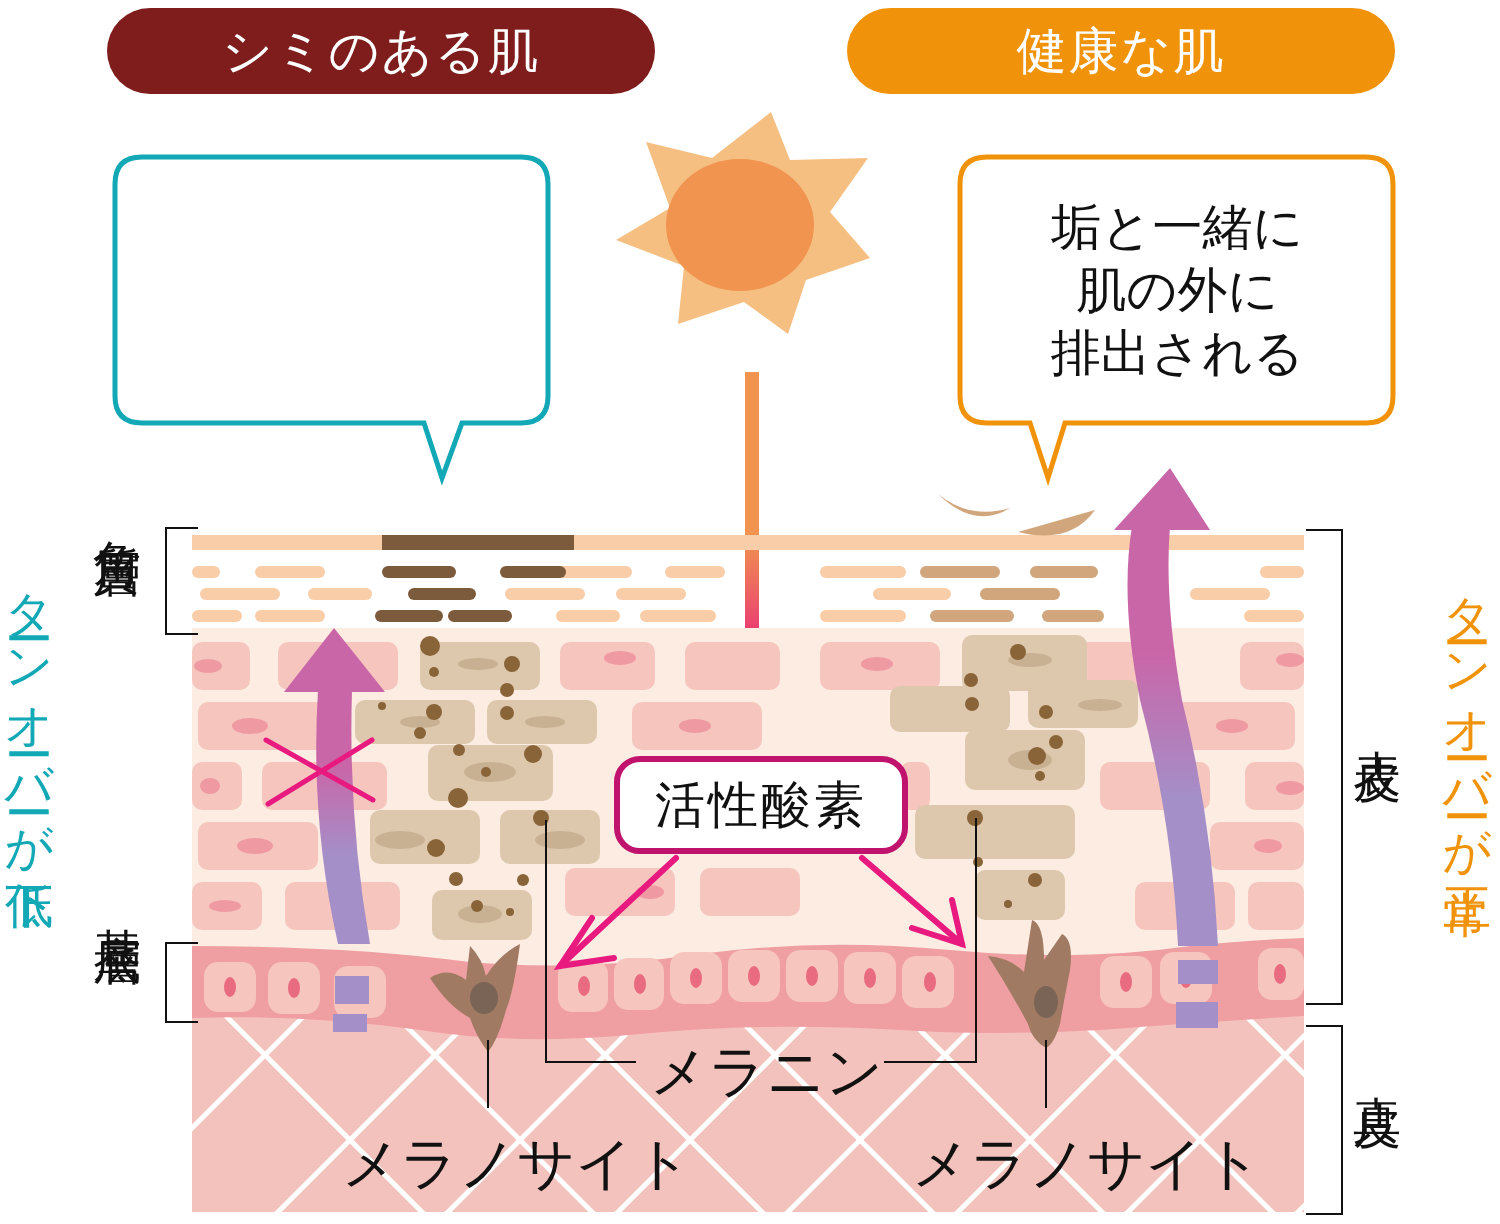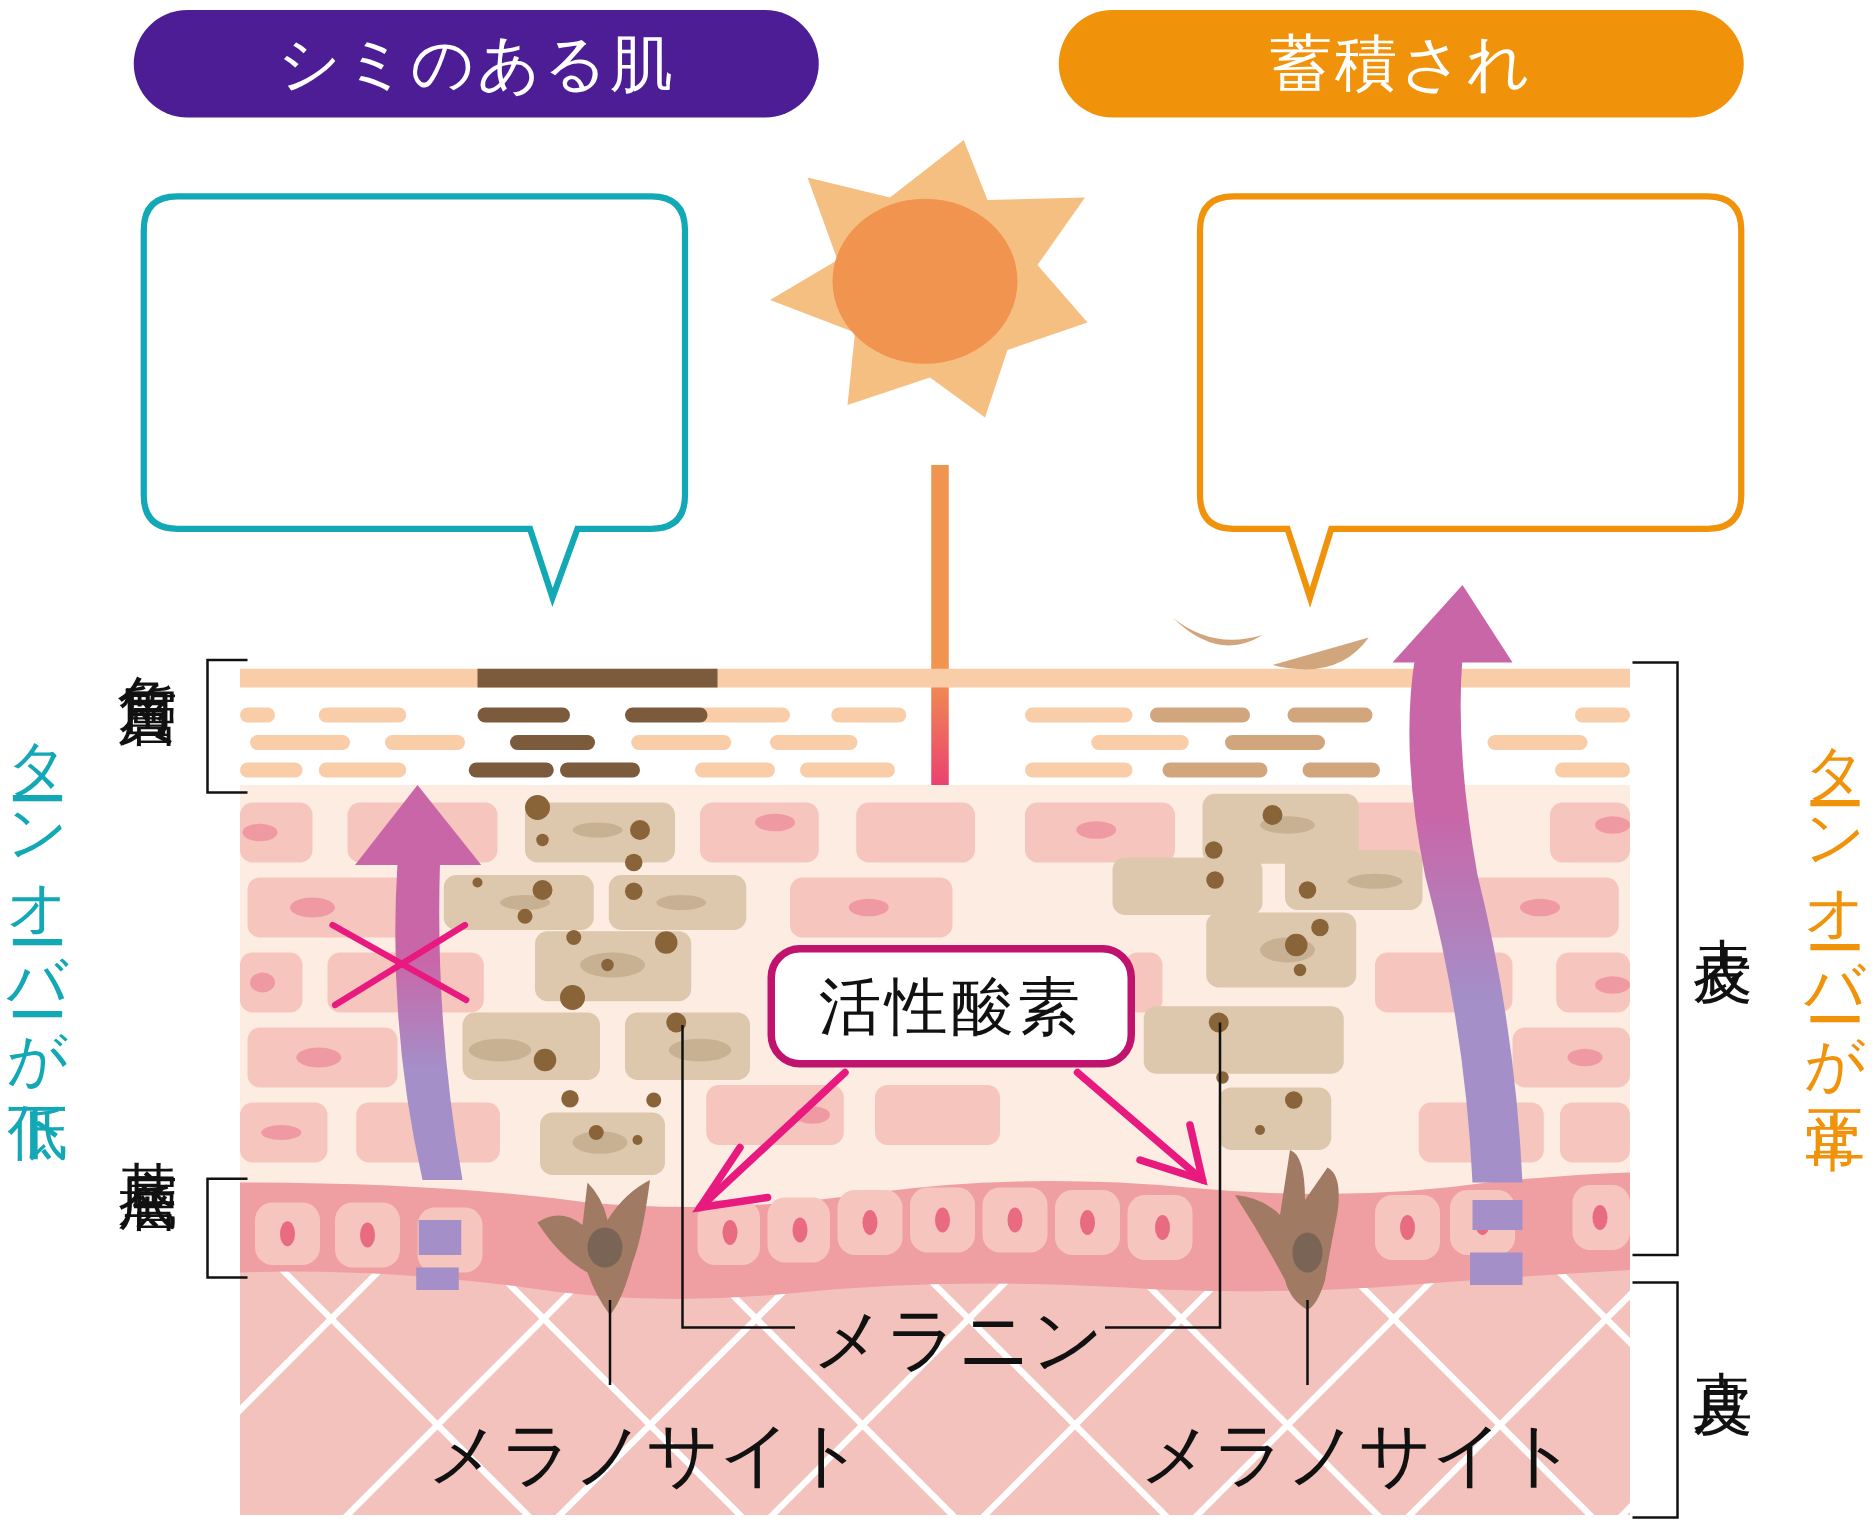--- a/index.html
+++ b/index.html
@@ -2,21 +2,21 @@
 <html><head>
 <meta charset="utf-8">
 <style>
   html, body { margin: 0; padding: 0; background: #ffffff; }
   body { width: 1500px; height: 1224px; position: relative; overflow: hidden;
          font-family: "DejaVu Sans", "Liberation Sans", sans-serif; }
   #stage { position: absolute; left: 0; top: 0; width: 1500px; height: 1224px; }
   .pill { position: absolute; top: 8px; height: 86px; border-radius: 43px;
           color: #fff; font-size: 50px; display: flex; align-items: center;
           justify-content: center; letter-spacing: 2px; }
-  .pill-left { left: 107px; width: 548px; background: #4c1d95; font-family: Liberation Serif, serif; }
+  .pill-left { left: 107px; width: 548px; background: #7f1d1d; font-family: Liberation Serif, serif; }
   .pill-right { left: 847px; width: 548px; background: #f0930a; }
   .bubble-text { position: absolute; font-size: 50px; line-height: 63px; color: #111;
                  text-align: center; white-space: pre-line; }
   .vlabel { position: absolute; writing-mode: vertical-rl; font-size: 48px;
             line-height: 1; letter-spacing: 2px; }
   .vlabel.black { color: #111; letter-spacing: 6px; }
   .vlabel.teal { color: #13a8b5; }
   .vlabel.orange { color: #f0930a; }
   .label { position: absolute; font-size: 57px; color: #111; white-space: nowrap; }
   .ros-box { position: absolute; left: 614px; top: 756px; width: 294px; height: 98px;
@@ -317,23 +317,26 @@
       <polyline points="198,943 166,943 166,1022 198,1022"></polyline>
       <polyline points="1306,530 1342,530 1342,1004 1306,1004"></polyline>
       <polyline points="1306,1026 1342,1026 1342,1214 1306,1214"></polyline>
     </g>
   </svg>
 
   <div class="pill pill-left">
     <span>シミのある肌</span>
   </div>
   <div class="pill pill-right">
-    <span>蓄積され</span>
+    <span>健康な肌</span>
   </div>
 
+  <div class="bubble-text" style="left:965px; top:196px; width:425px;">垢と一緒に
+肌の外に
+排出される</div>
 
   <div class="vlabel teal" style="left:6px; top:558px;">ターンオーバーが低下</div>
   <div class="vlabel black" style="left:94px; top:502px;">角質層</div>
   <div class="vlabel black" style="left:94px; top:890px;">基底層</div>
   <div class="vlabel black" style="left:1354px; top:712px;">表皮</div>
   <div class="vlabel black" style="left:1354px; top:1058px;">真皮</div>
   <div class="vlabel orange" style="left:1444px; top:562px;">ターンオーバーが正常</div>
 
   <div class="ros-box">
     <span>活性酸素</span>

